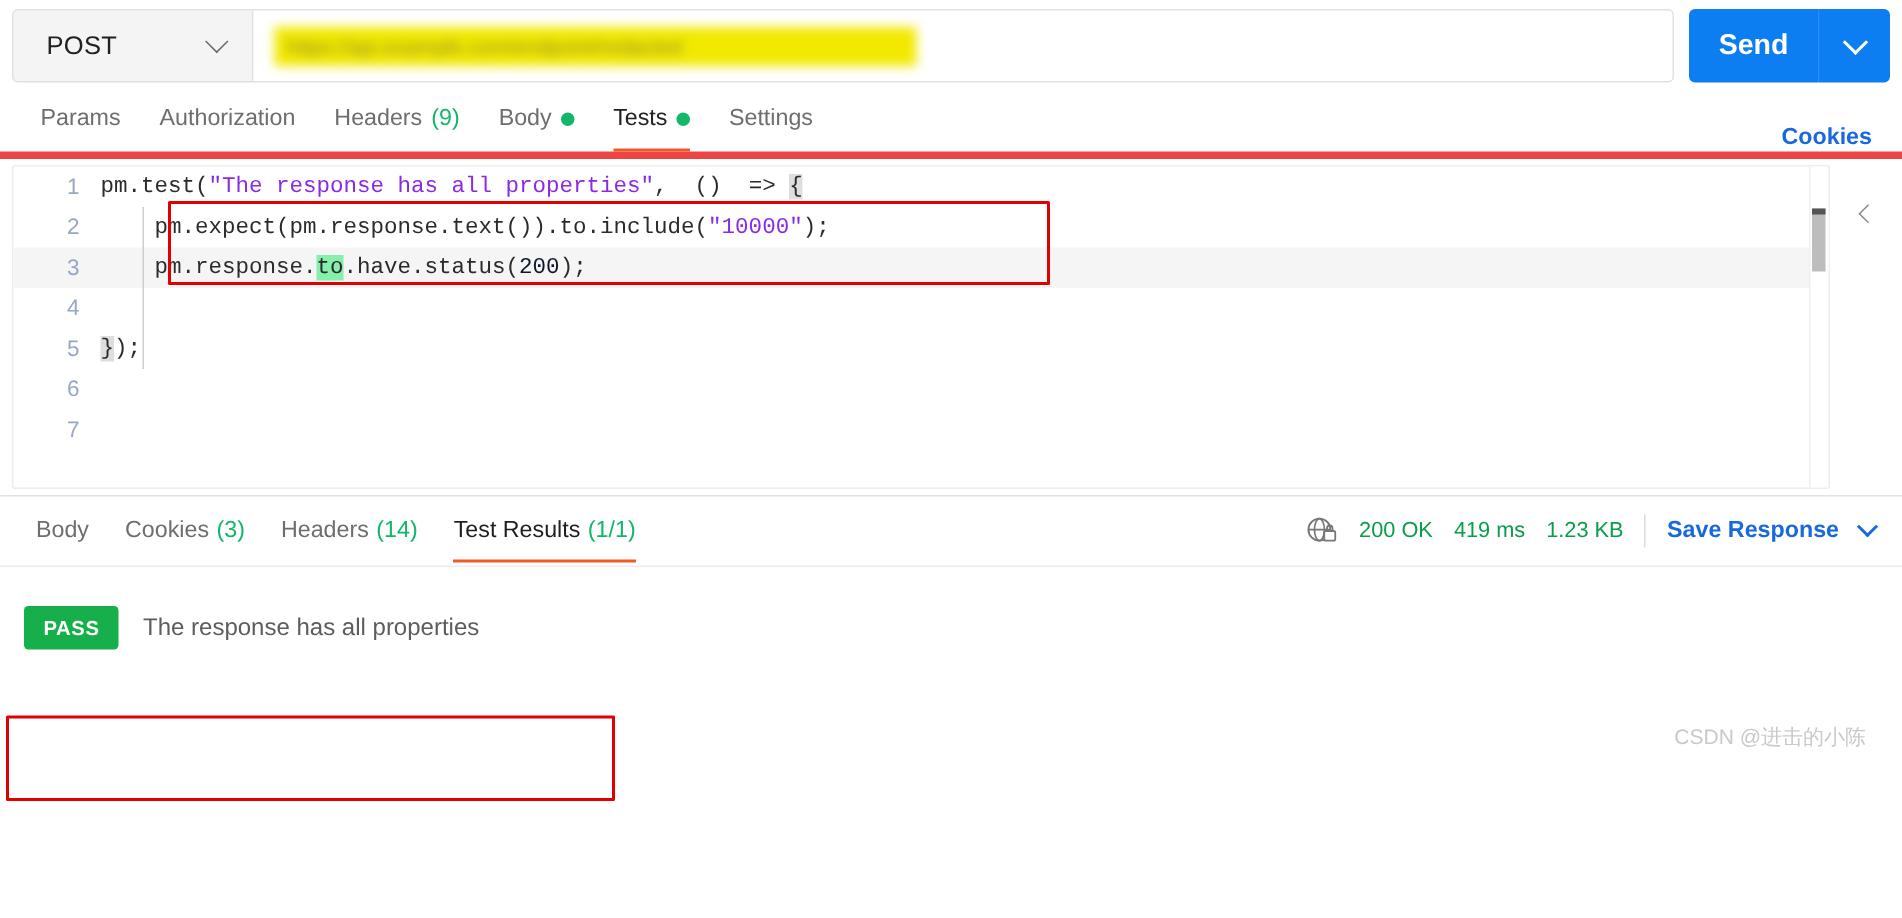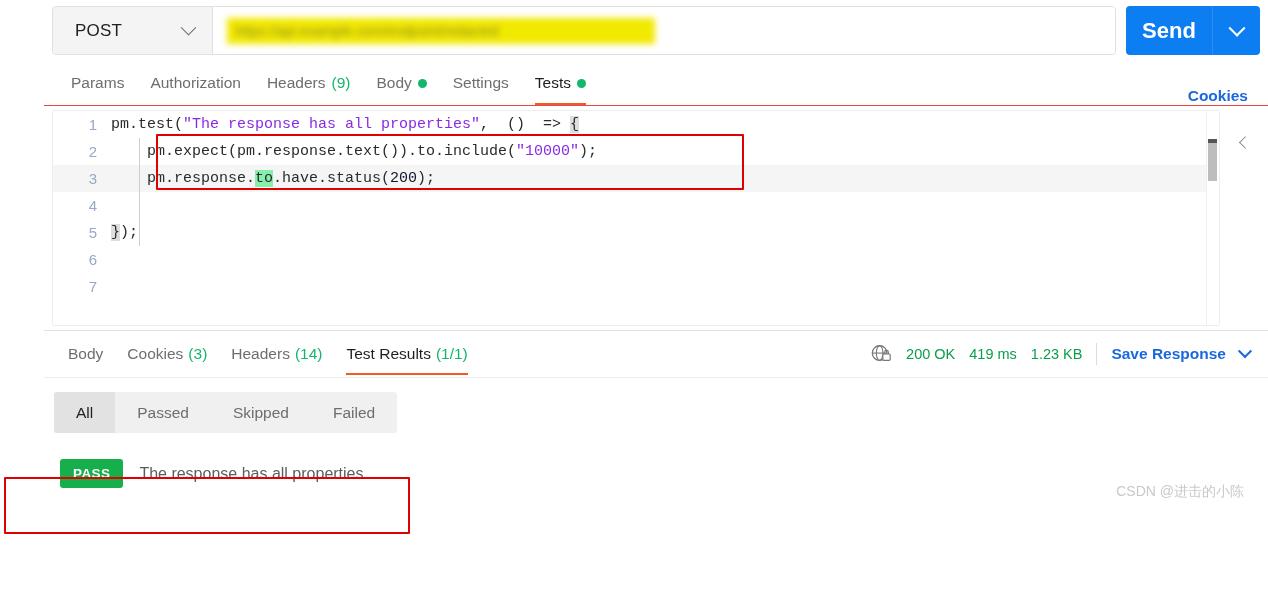--- a/index.html
+++ b/index.html
@@ -2,21 +2,21 @@
 <html><head>
 <meta charset="utf-8">
 <style>
   * { box-sizing: border-box; margin: 0; padding: 0; }
   html, body {
     width: 1268px; height: 612px;
     background: #ffffff;
     font-family: "Liberation Sans", sans-serif;
     overflow: hidden;
   }
-  .app { position: relative; width: 1268px; height: 511px; background:#fff;padding-left:44px; }
+  .app { position: relative; width: 1268px; height: 511px; background:#fff; }
 
   
   .url-row {
     display: flex; align-items: stretch;
     height: 61px; padding: 6px 8px 6px 8px;
   }
   .url-box {
     flex: 1; display: flex; align-items: stretch;
     border: 1px solid #e0e0e0; border-radius: 4px;
     background: #fafafa; overflow: hidden;
@@ -42,37 +42,37 @@
     font-size: 14px; line-height: 26px;
     padding: 0 8px;
     overflow: hidden; white-space: nowrap;
     filter: blur(3.4px);
     user-select: none;
   }
   .send-wrap { display: flex; margin-left: 10px; }
   .send-btn {
     display: flex; align-items: center; justify-content: center;
     width: 86px; background: #0d7df2; color: #fff;
-    font-size: 22px; font-weight: bold;
+    font-size: 19px; font-weight: bold;
     border-radius: 4px 0 0 4px; cursor: pointer;
   }
   .send-caret {
     display: flex; align-items: center; justify-content: center;
     width: 48px; background: #0d7df2;
     border-left: 1px solid #2a8ef5;
     border-radius: 0 4px 4px 0; cursor: pointer;
   }
   .chev-w { width: 12px; height: 12px; border-right: 2px solid #fff; border-bottom: 2px solid #fff;
             transform: rotate(45deg) translate(-2px,-2px); }
 
   
   .req-tabs {
     display: flex; align-items: flex-end;
     height: 45px; padding: 0 14px;
-    border-bottom: 1px solid #ef4444;
+    border-bottom: 5px solid #ef4444;
     position: relative;
   }
   .tab {
     position: relative; display: flex; align-items: center; gap: 6px;
     height: 44px; padding: 0 13px; cursor: pointer;
     font-size: 15.5px; color: #6e6e6e;
   }
   .tab.active { color: #212121; }
   .tab.active::after {
     content: ""; position: absolute; left: 13px; right: 13px; bottom: 0;
@@ -213,26 +213,26 @@
       <span>Authorization</span>
     </div>
     <div class="tab">
       <span>Headers</span>
       <span class="cnt-green">(9)</span>
     </div>
     <div class="tab">
       <span>Body</span>
       <span class="dot-green"></span>
     </div>
-    <div class="tab">
-      <span>Settings</span>
-    </div>
     <div class="tab active">
       <span>Tests</span>
       <span class="dot-green"></span>
+    </div>
+    <div class="tab">
+      <span>Settings</span>
     </div>
     <div class="cookies-link">Cookies</div>
   </div>
 
   <div class="editor-wrap">
     <div class="editor">
       <div class="code-area">
 
         <div class="ln-row">
           <span class="ln-num">1</span>
@@ -312,28 +312,20 @@
       </svg>
       <span class="meta-green">200 OK</span>
       <span class="meta-green">419 ms</span>
       <span class="meta-green">1.23 KB</span>
       <span class="meta-sep"></span>
       <span class="save-resp">Save Response</span>
       <span class="chev-b"></span>
     </div>
   </div>
 
-  <div class="filter-row">
-    <div class="seg">
-      <div class="seg-btn active">All</div>
-      <div class="seg-btn">Passed</div>
-      <div class="seg-btn">Skipped</div>
-      <div class="seg-btn">Failed</div>
-    </div>
-  </div>
 
   <div class="pass-row">
     <span class="pass-badge">PASS</span>
     <span class="pass-text">The response has all properties</span>
   </div>
 
   <div class="anno" id="anno-pass"></div>
 
   <div class="watermark">CSDN @进击的小陈</div>
 </div>

